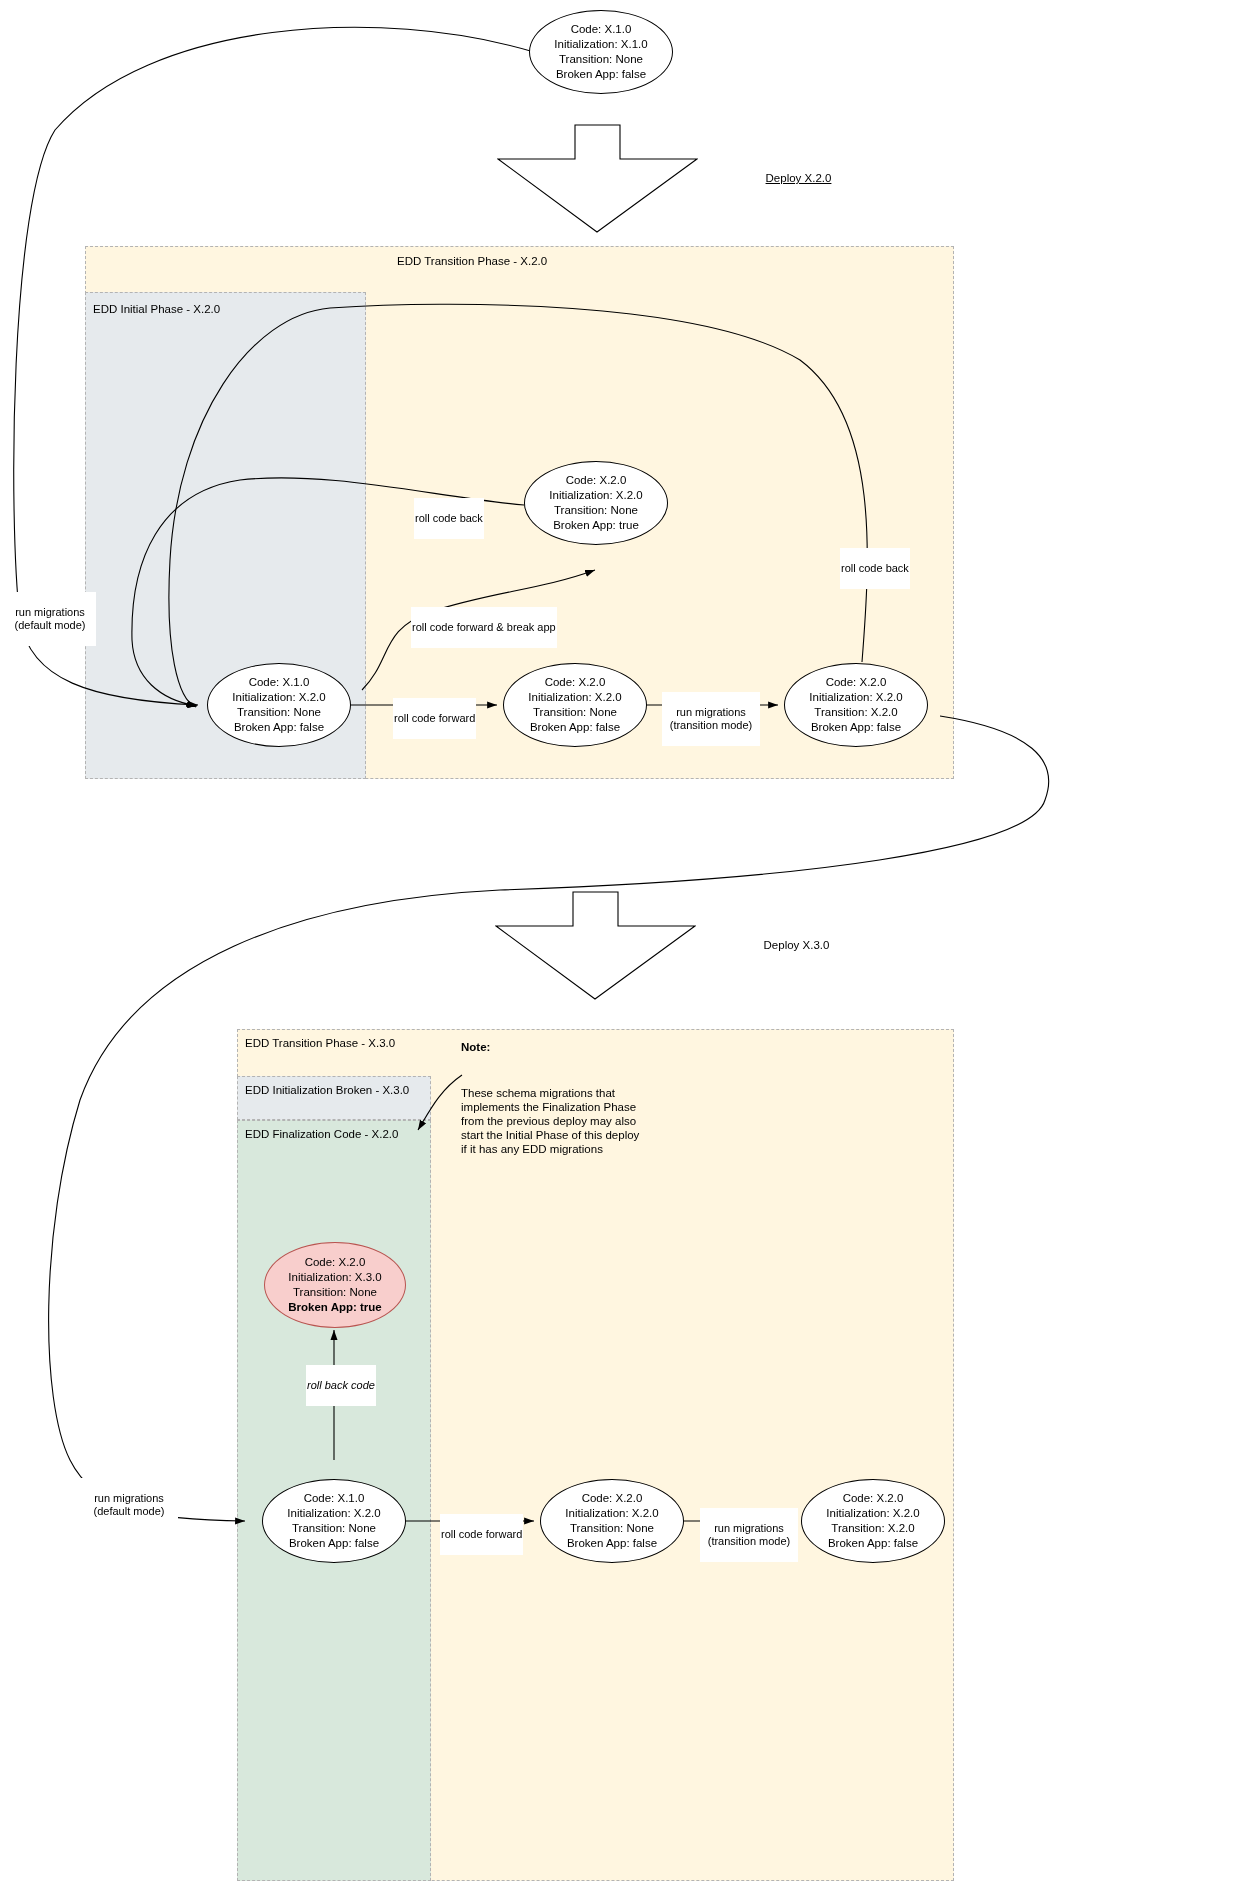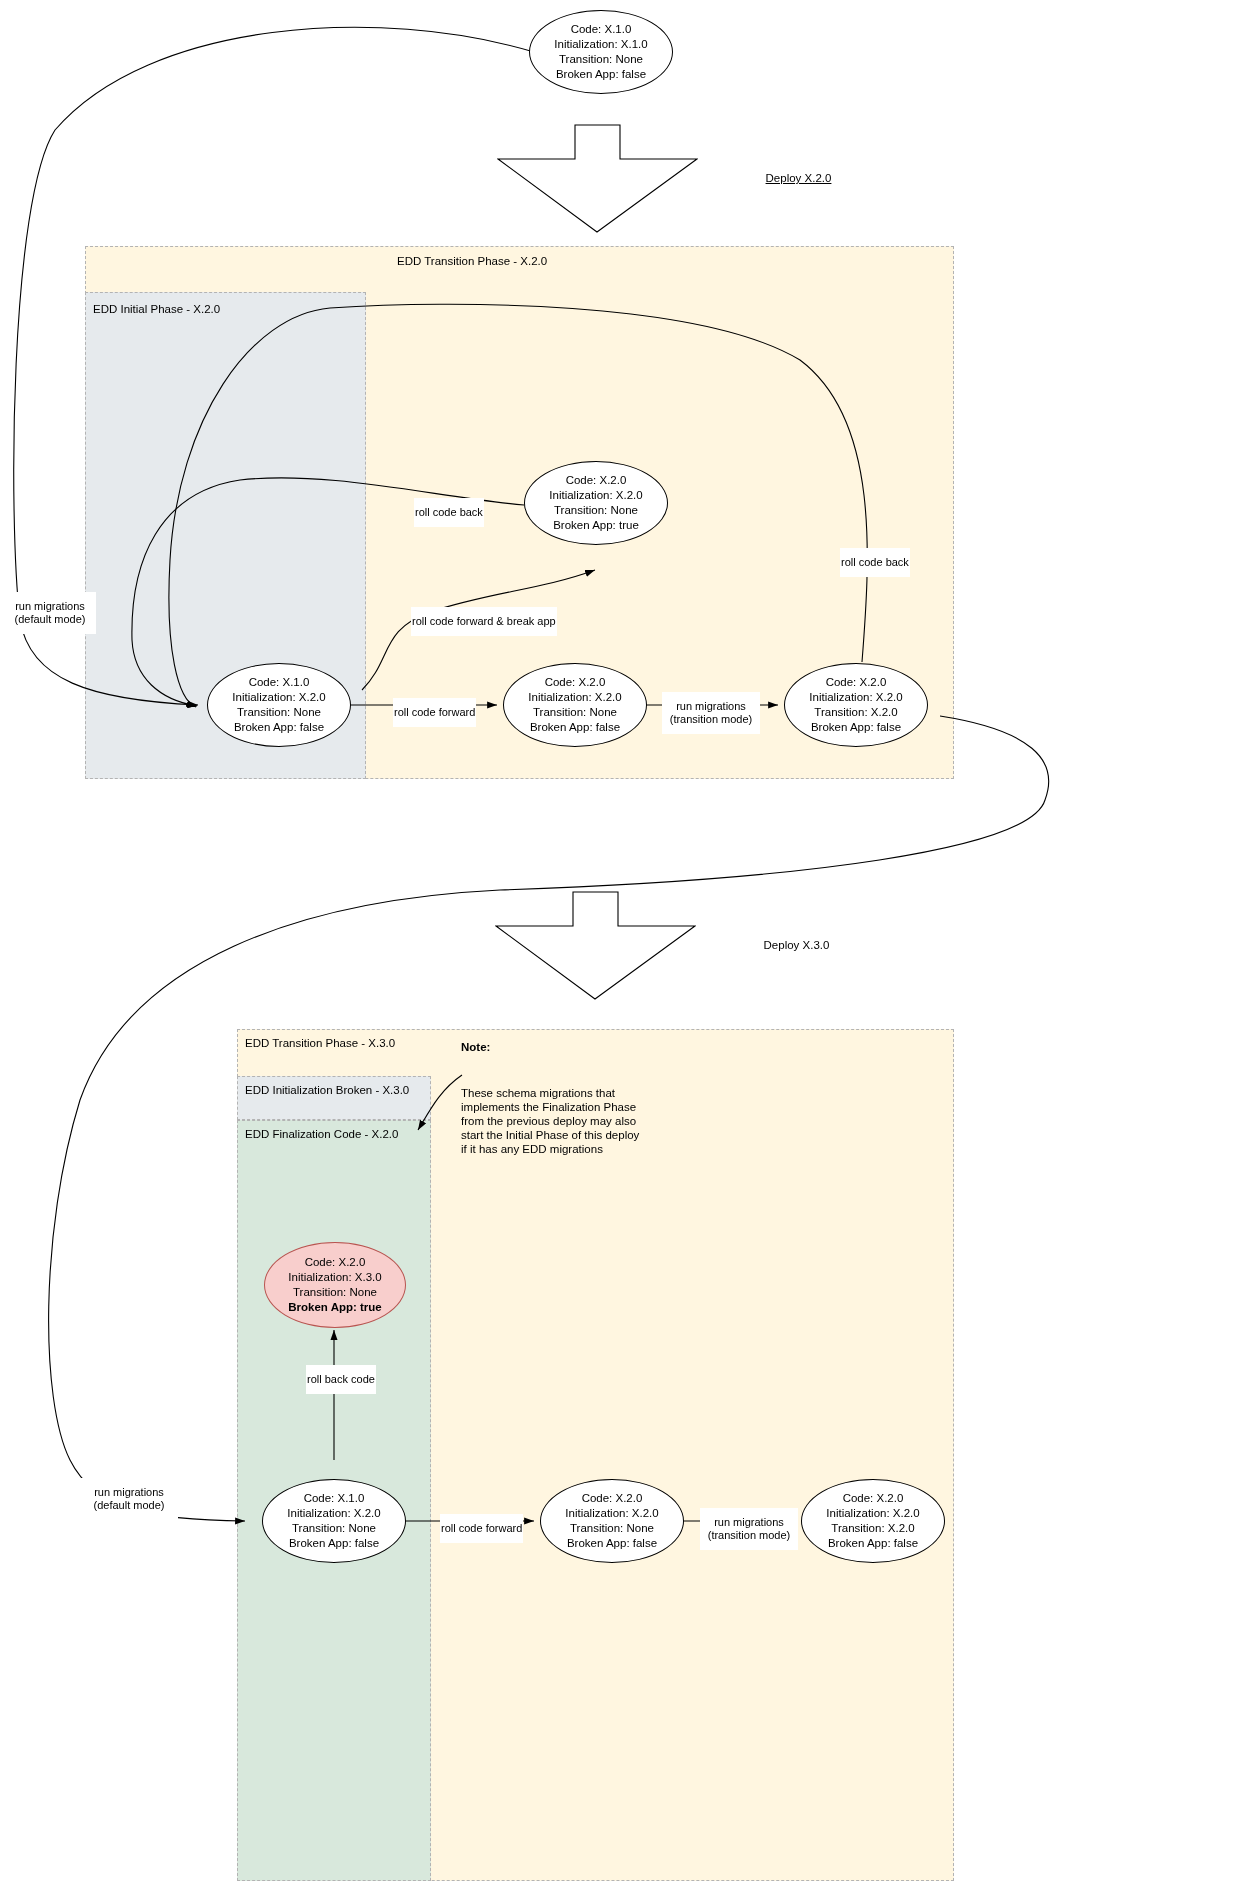--- a/index.html
+++ b/index.html
@@ -59,21 +59,21 @@
   }
   .node.broken-pink .bold-line { font-weight: bold; }
   .edge-label {
     position: absolute;
     font-size: 11px;
     line-height: 13px;
     background: #ffffff;
     color: #000;
     text-align: center;
     white-space: nowrap;
-    padding: 8px 1px;
+    padding: 14px 1px;
   }
   .edge-label.multiline { white-space: normal; }
   .arrow-shape {
     position: absolute;
   }
   .arrow-shape .arrow-text {
     position: absolute;
     width: 100%;
     text-align: center;
     font-size: 11.5px;
@@ -226,21 +226,21 @@
 
   <div class="edge-label" style="left:411px; top:607px;">roll code forward &amp; break app</div>
 
   <div class="edge-label" style="left:393px; top:698px;">roll code forward</div>
 
   <div class="edge-label multiline" style="left:662px; top:692px; width:96px;">
     <div style="white-space:pre-line; text-align:center;">run migrations
 (transition mode)</div>
   </div>
 
-  <div class="edge-label" style="left:306px; top:1365px;">roll back code</div>
+  <div class="edge-label" style="left:306px; top:1365px;font-style:italic;">roll back code</div>
 
   <div class="edge-label multiline" style="left:80px; top:1478px; width:96px;">
     <div style="white-space:pre-line;">run migrations
 (default mode)</div>
   </div>
 
   <div class="edge-label" style="left:440px; top:1514px;">roll code forward</div>
 
   <div class="edge-label multiline" style="left:700px; top:1508px; width:96px;">
     <div style="white-space:pre-line; text-align:center;">run migrations

